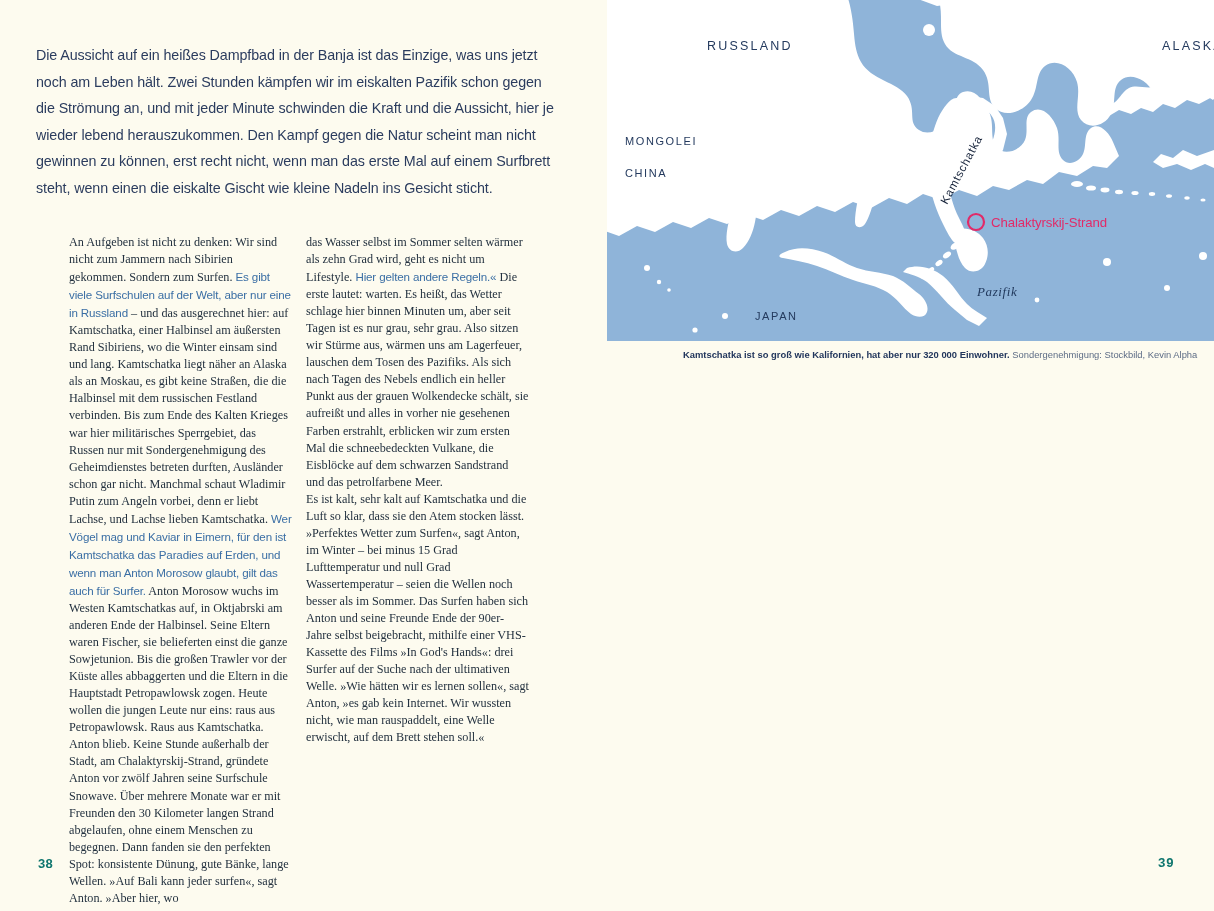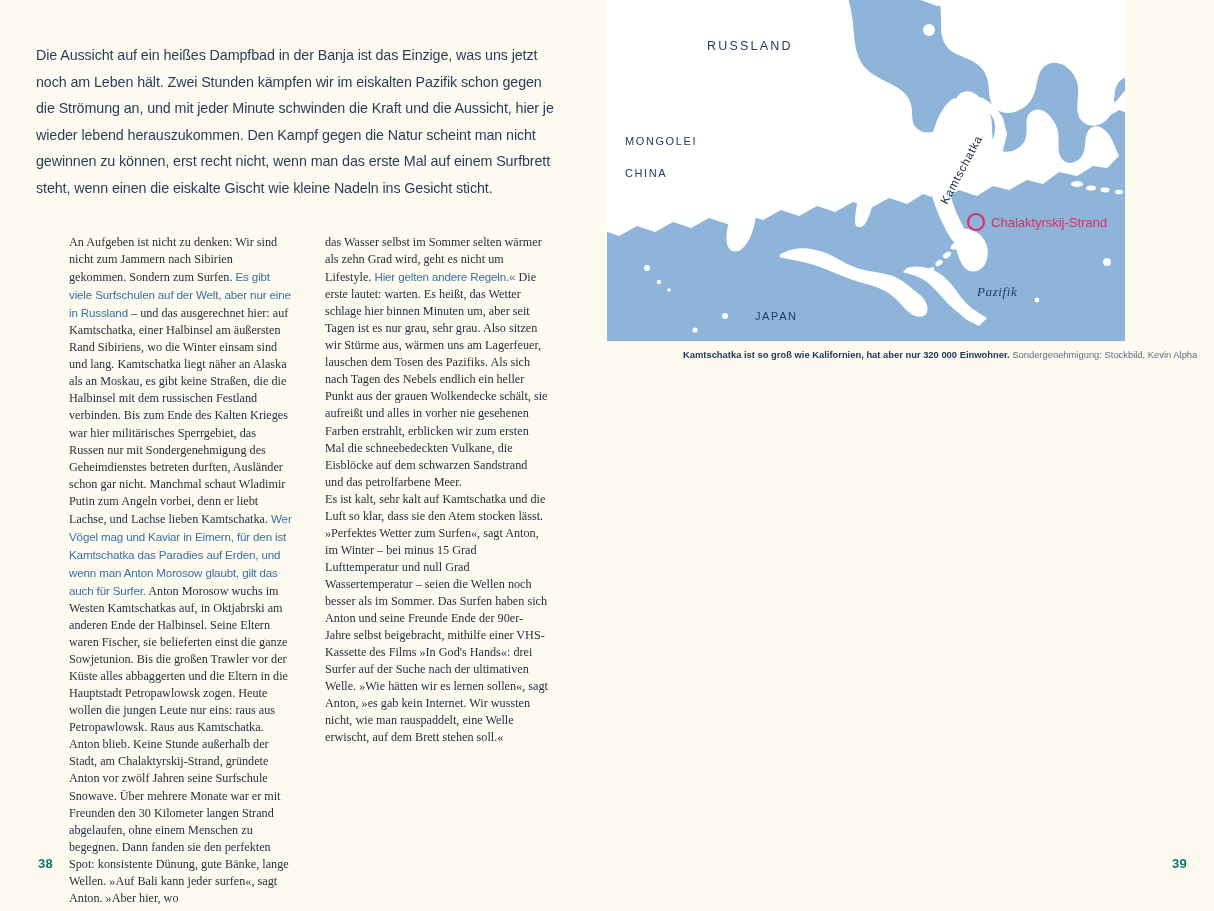--- a/index.html
+++ b/index.html
@@ -37,25 +37,25 @@
   }
   .col p{margin:12px;}
   .hl{
     font-family:"Liberation Sans", sans-serif;
     color:#3a6ea4;
     font-size:11.6px;
     letter-spacing:-0.15px;
   }
 
   #colL1{left:57px;top:222px;width:247px;}
-  #colL2{left:313px;top:222px;width:247px;}
+  #colL2{left:294px;top:222px;width:247px;}
 
   
   .mapwrap{
-    position:absolute;left:607px;top:0;width:518px;height:341px;
+    position:absolute;left:607px;top:0;width:607px;height:341px;
     background:#ffffff;overflow:hidden;
   }
   .mapwrap svg{display:block;width:607px;height:341px;}
   .maplabel{
     font-family:"Liberation Sans", sans-serif;
     fill:#243a5e;
     font-size:12.5px;
     letter-spacing:2.2px;
   }
   .maplabel-sm{
@@ -94,21 +94,21 @@
   .caption span.credit{font-weight:400;color:#5d6c85;}
 
   
   .folio{
     position:absolute;bottom:40px;
     font-family:"Liberation Sans", sans-serif;
     font-size:13px;font-weight:700;color:#0f766e;
     letter-spacing:.3px;
   }
   .folio-l{left:38px;}
-  .folio-r{right:27px;}
+  .folio-r{right:40px;font-family:Liberation Mono, monospace;}
 </style>
 </head>
 <body>
 
 <div class="spread">
 
   <div class="page page-left">
 
     <div class="intro">Die Aussicht auf ein heißes Dampfbad in der Banja ist das Einzige, was uns jetzt noch am Leben hält. Zwei Stunden kämpfen wir im eiskalten Pazifik schon gegen die Strömung an, und mit jeder Minute schwinden die Kraft und die Aussicht, hier je wieder lebend herauszukommen. Den Kampf gegen die Natur scheint man nicht gewinnen zu können, erst recht nicht, wenn man das erste Mal auf einem Surfbrett steht, wenn einen die eiskalte Gischt wie kleine Nadeln ins Gesicht sticht.</div>
 

